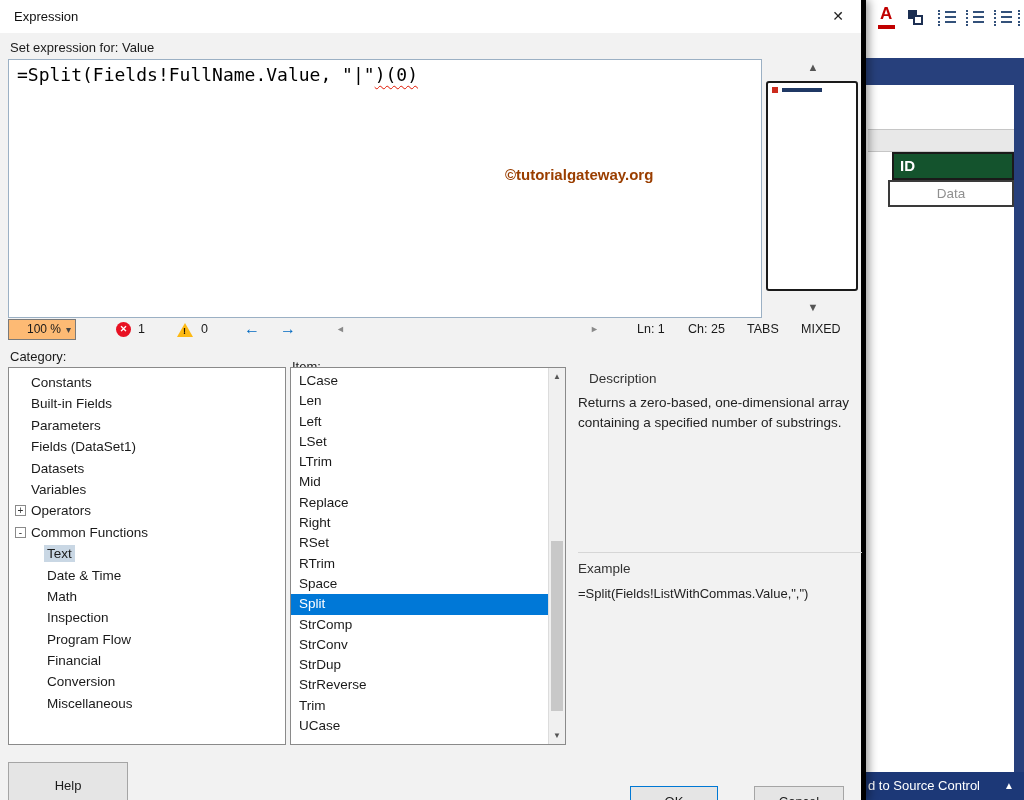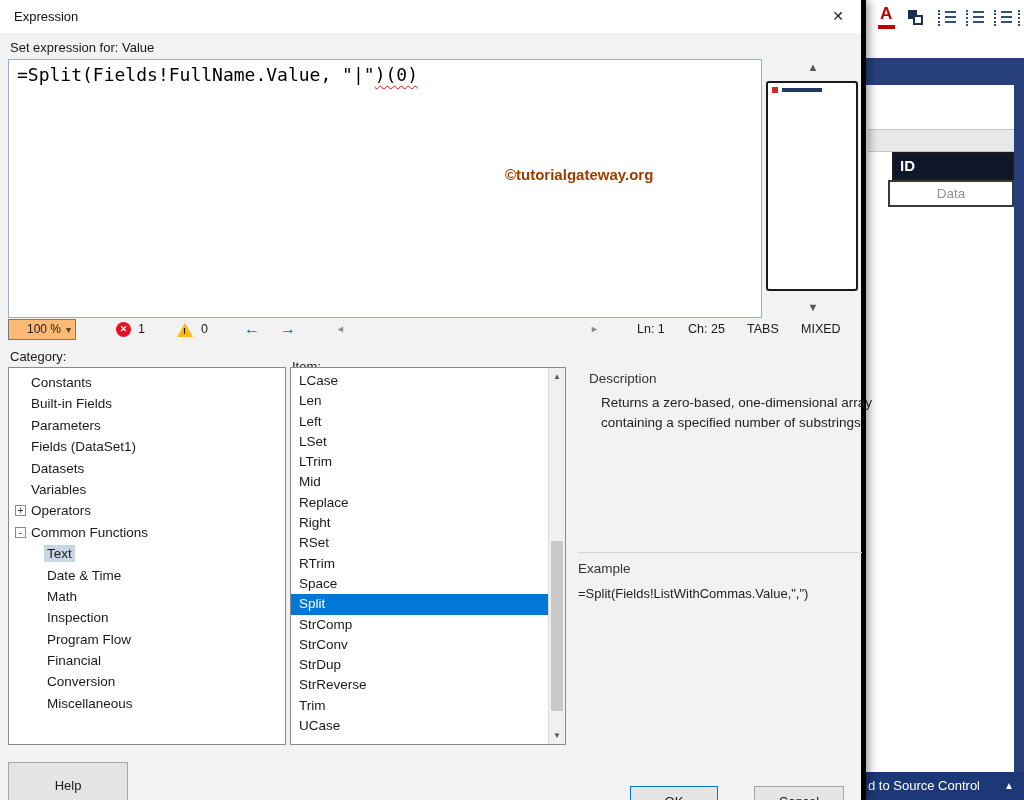--- a/index.html
+++ b/index.html
@@ -17,21 +17,21 @@
   .tool-borders .sq1 { position:absolute; left:0; top:0; width:9px; height:9px; background:#1c2f52; }
   .tool-borders .sq2 { position:absolute; left:5px; top:5px; width:10px; height:10px; border:2px solid #1c2f52; background:#fff; }
   .fmt-icon { position:absolute; top:8px; width:22px; height:20px; }
   .fmt-icon::before { content:""; position:absolute; left:2px; top:2px; bottom:2px; border-left:2px dotted #33517a; }
   .fmt-icon i { position:absolute; left:9px; height:2px; width:11px; background:#33517a; }
   .fmt-icon i:nth-of-type(1){ top:3px; } .fmt-icon i:nth-of-type(2){ top:8px; } .fmt-icon i:nth-of-type(3){ top:13px; }
   .vs-band { position:absolute; left:0; top:58px; width:158px; height:27px; background:#27407c; }
   .vs-strip { position:absolute; left:148px; top:58px; width:10px; height:742px; background:#27407c; }
   .tbl-header-row { position:absolute; left:2px; top:129px; width:146px; height:23px; background:#e8e8e8;
                     border-top:1px solid #c6c6c6; border-bottom:1px solid #c6c6c6; }
-  .tbl-id-cell { position:absolute; left:26px; top:152px; width:122px; height:28px; background:#0f172a;
+  .tbl-id-cell { position:absolute; left:26px; top:152px; width:122px; height:28px; background:#14532d;
                  border:2px solid #1a1a1a; color:#fff; font-weight:bold; font-size:15px;
                  line-height:24px; padding-left:6px; }
   .tbl-data-cell { position:absolute; left:22px; top:180px; width:126px; height:27px; background:#fff;
                    border:2px solid #3a3a3a; color:#909090; font-size:13.5px; text-align:center; line-height:23px; }
   .vs-statusbar { position:absolute; left:0; top:772px; width:158px; height:28px; background:#1c3877; color:#fff; }
   .sb-text { position:absolute; left:2px; top:0; line-height:28px; font-size:13px; white-space:nowrap; }
   .sb-chevron { position:absolute; right:10px; top:0; line-height:28px; font-size:10px; }
 
   
   .dialog { position:absolute; left:0; top:0; width:866px; height:800px; background:#f2f2f2;
@@ -93,21 +93,21 @@
               border:1px solid #8a8a8a; overflow:hidden; }
   .item-list { position:absolute; left:0; top:0; right:17px; bottom:0; padding-top:3px; }
   .list-row { height:20.3px; line-height:20.3px; font-size:13.5px; padding-left:8px; white-space:nowrap; cursor:default; }
   .list-row.selected { background:#0078d7; color:#fff; }
   .vscroll { position:absolute; top:0; right:0; bottom:0; width:17px; background:#f0f0f0; border-left:1px solid #dcdcdc; }
   .vs-up, .vs-down { position:absolute; left:0; width:100%; text-align:center; font-size:8px; color:#555; cursor:pointer; }
   .vs-up { top:4px; } .vs-down { bottom:4px; }
   .vs-thumb { position:absolute; left:2px; right:2px; top:173px; height:170px; background:#c8c8c8; cursor:grab; }
 
   .desc-header { position:absolute; left:578px; top:371px; font-size:13.5px; color:#333;margin-left:11px; }
-  .desc-text { position:absolute; left:578px; top:393px; width:282px; font-size:13.5px; line-height:20px; color:#222;margin-left:23px; }
+  .desc-text { position:absolute; left:578px; top:393px; width:282px; font-size:13.5px; line-height:20px; color:#222; }
   .sep { position:absolute; left:578px; top:552px; width:284px; height:1px; background:#d6d6d6; }
   .ex-header { position:absolute; left:578px; top:561px; font-size:13.5px; color:#333; }
   .ex-text { position:absolute; left:578px; top:586px; width:284px; font-size:13px; color:#222; white-space:nowrap; }
 
   .btn { position:absolute; background:#e5e5e5; border:1px solid #a5a5a5; font-family:"Liberation Sans", sans-serif;
          font-size:13px; color:#1a1a1a; display:flex; align-items:center; justify-content:center; cursor:pointer; }
   .btn.help { left:8px; top:762px; width:120px; height:46px; }
   .btn.ok { left:630px; top:786px; width:88px; height:30px; border-color:#0078d4; }
   .btn.cancel { left:754px; top:786px; width:90px; height:30px; }
 </style>

